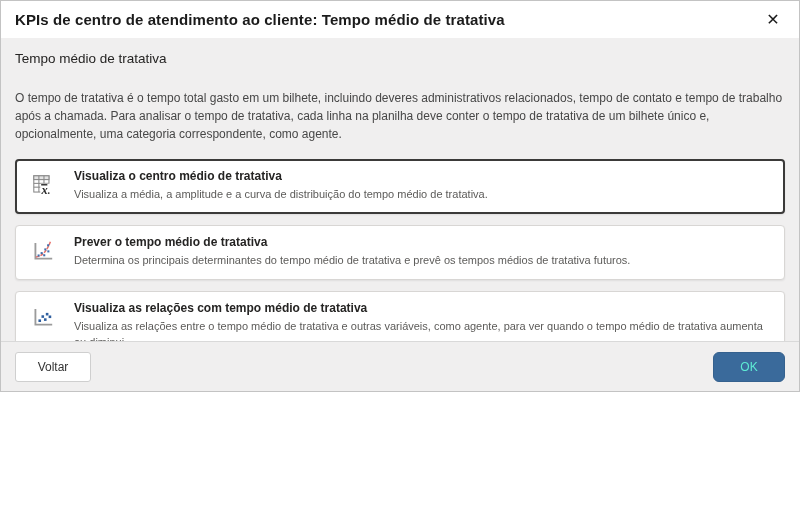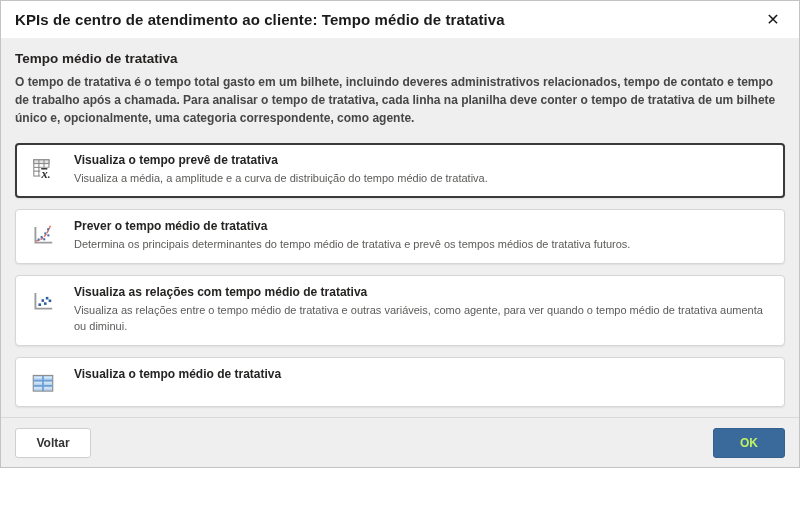--- a/index.html
+++ b/index.html
@@ -1,20 +1,20 @@
 <!DOCTYPE html>
 <html><head>
 <meta charset="utf-8">
 <style>
   * { margin:0; padding:0; box-sizing:border-box; }
   html,body { width:800px; height:506px; }
   body { font-family:"Liberation Sans", sans-serif; background:#fff; }
 
   .dialog{
-    width:800px; height:468px;
+    width:800px; height:392px;
     border:1px solid #c3c3c3;
     display:flex; flex-direction:column;
     background:#f0efef;
   }
 
   
   .titlebar{
     flex:0 0 37px;
     background:#ffffff;
     display:flex; align-items:center; justify-content:space-between;
@@ -31,27 +31,26 @@
     font-size:16px; color:#1b1b1b; font-family:"Liberation Sans",sans-serif;
   }
 
   
   .content{
     flex:1 1 auto;
     padding:11px 14px 0 14px;
     overflow:hidden;
   }
   .heading{
-    font-size:13.5px; font-weight:700; color:#252423;
-    margin:2px 0 7px 0;
+    font-size:13.5px; font-weight:400; color:#252423;
+    margin:2px 0 23px 0;
   }
   .intro{
     font-size:12px; color:#474747; line-height:1.5;
     margin-bottom:16px;
-    font-weight:bold;
   }
 
   .card{
     background:#ffffff;
     border:1px solid #d8d6d4;
     border-radius:4px;
     box-shadow:0 1px 2px rgba(0,0,0,.07);
     display:flex; align-items:flex-start;
     padding:9px 12px 10px 12px;
     margin-bottom:11px;
@@ -85,27 +84,27 @@
   }
   .btn{
     font-family:"Liberation Sans",sans-serif;
     font-size:12px; color:#333;
     background:#ffffff;
     border:1px solid #cfcfcf;
     border-radius:3px;
     min-width:76px; height:30px;
     padding:4px 16px;
     cursor:pointer;
-    font-weight:bold;
   }
   .btn-primary{
     background:#3a6a9b;
     border-color:#35618e;
-    color:#bef264;
+    color:#5eead4;
     min-width:72px;
+    border-radius:6px;
   }
   .footer-right{ display:flex; gap:9px; }
 </style>
 </head>
 <body>
 
 <div class="dialog">
 
   <div class="titlebar">
     <span class="title">KPIs de centro de atendimento ao cliente: Tempo médio de tratativa</span>
@@ -125,21 +124,21 @@
           <line x1="3.5" y1="14" x2="17.5" y2="14" stroke="#8a8a8a"></line>
           <line x1="8.2" y1="3.5" x2="8.2" y2="18.5" stroke="#8a8a8a"></line>
           <line x1="12.9" y1="3.5" x2="12.9" y2="18.5" stroke="#8a8a8a"></line>
           <rect x="9.5" y="10.8" width="12" height="11" fill="#ffffff"></rect>
           <text x="10.5" y="20" font-size="11.5" font-weight="bold" font-style="italic" fill="#2b2b2b" font-family="'Liberation Serif',serif">x</text>
           <line x1="10.3" y1="11.8" x2="16" y2="11.8" stroke="#2b2b2b" stroke-width="1.3"></line>
           <circle cx="17.3" cy="19.4" r="0.8" fill="#2b2b2b"></circle>
         </svg>
       </span>
       <span class="card-text">
-        <div class="card-title">Visualiza o tempo prevê de tratativa</div>
+        <div class="card-title">Visualiza o centro médio de tratativa</div>
         <div class="card-desc">Visualiza a média, a amplitude e a curva de distribuição do tempo médio de tratativa.</div>
       </span>
     </div>
 
     <div class="card">
       <span class="card-icon">
         <svg viewBox="0 0 24 24">
           <path d="M5 4.5 V19 H20.5" stroke="#9b9b9b" stroke-width="1.7" fill="none"></path>
           <path d="M5.5 17.5 C 11 17 15.5 12.5 18.8 3.5" stroke="#e8736c" stroke-width="1.4" fill="none" stroke-dasharray="3.2 1.1"></path>
           <g fill="#3f6fae">

